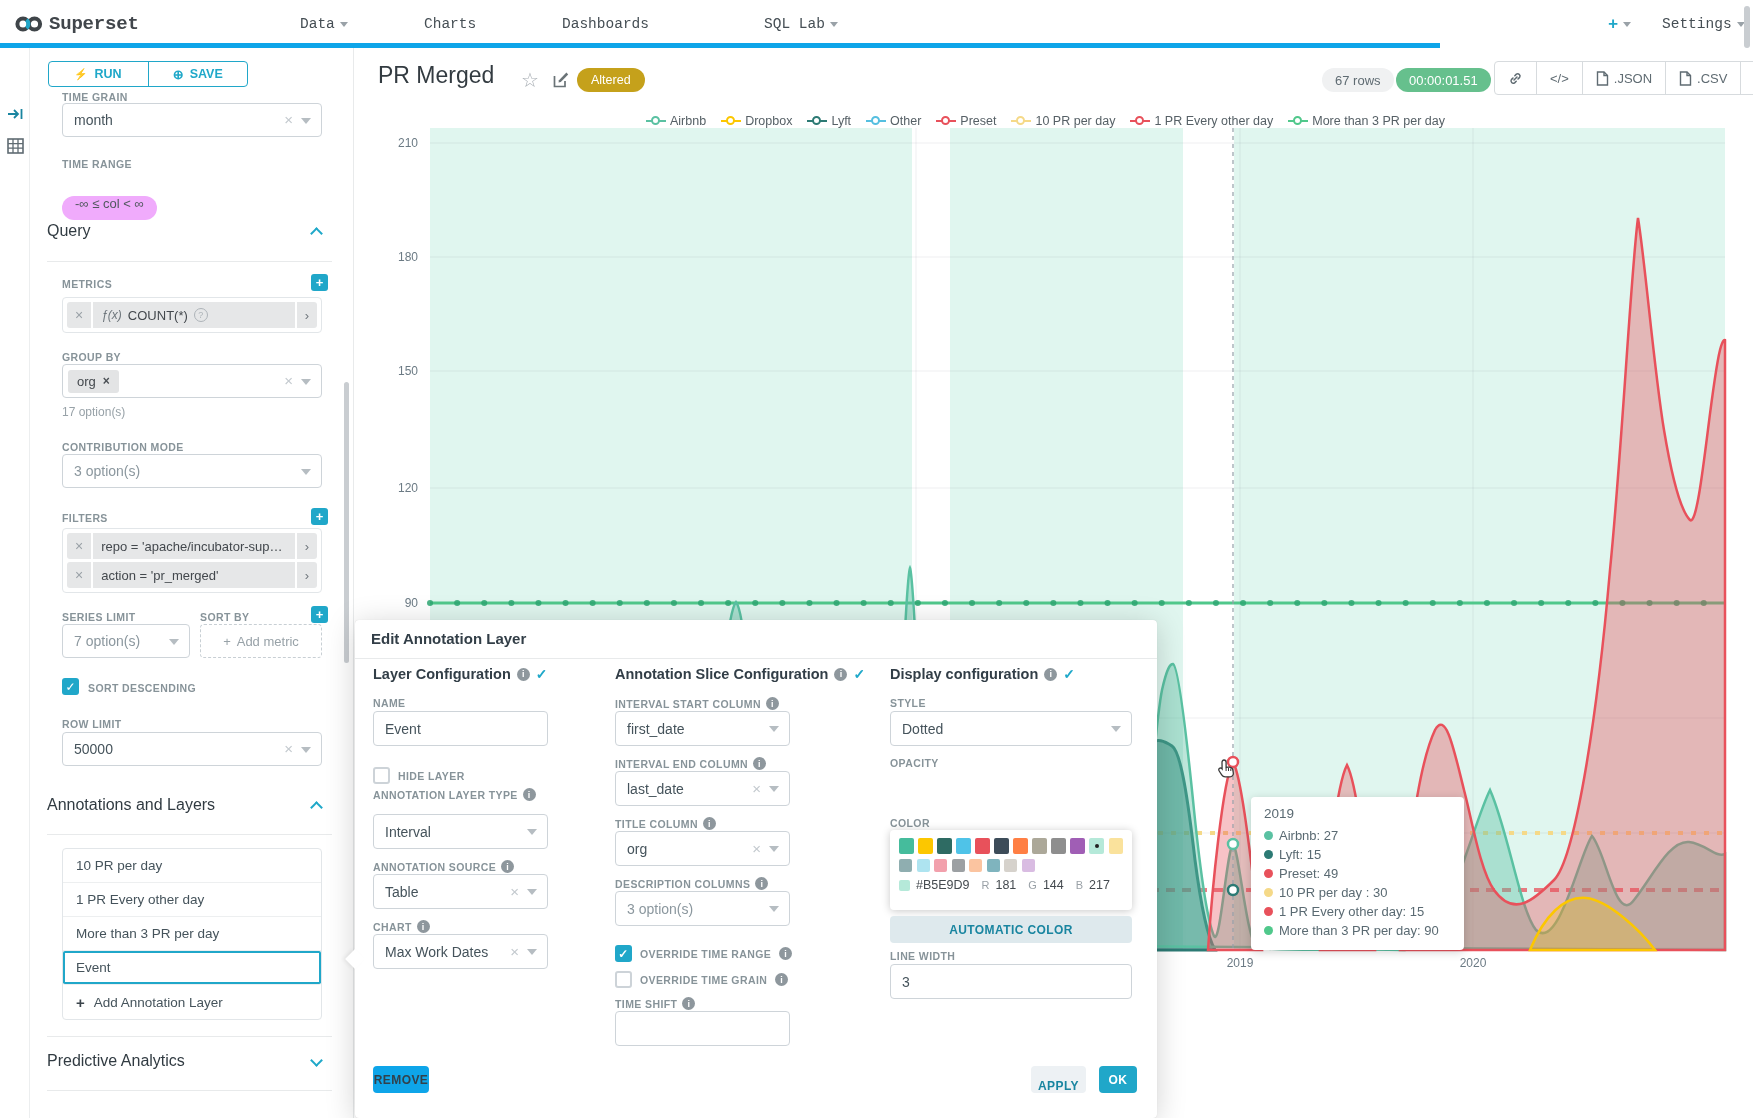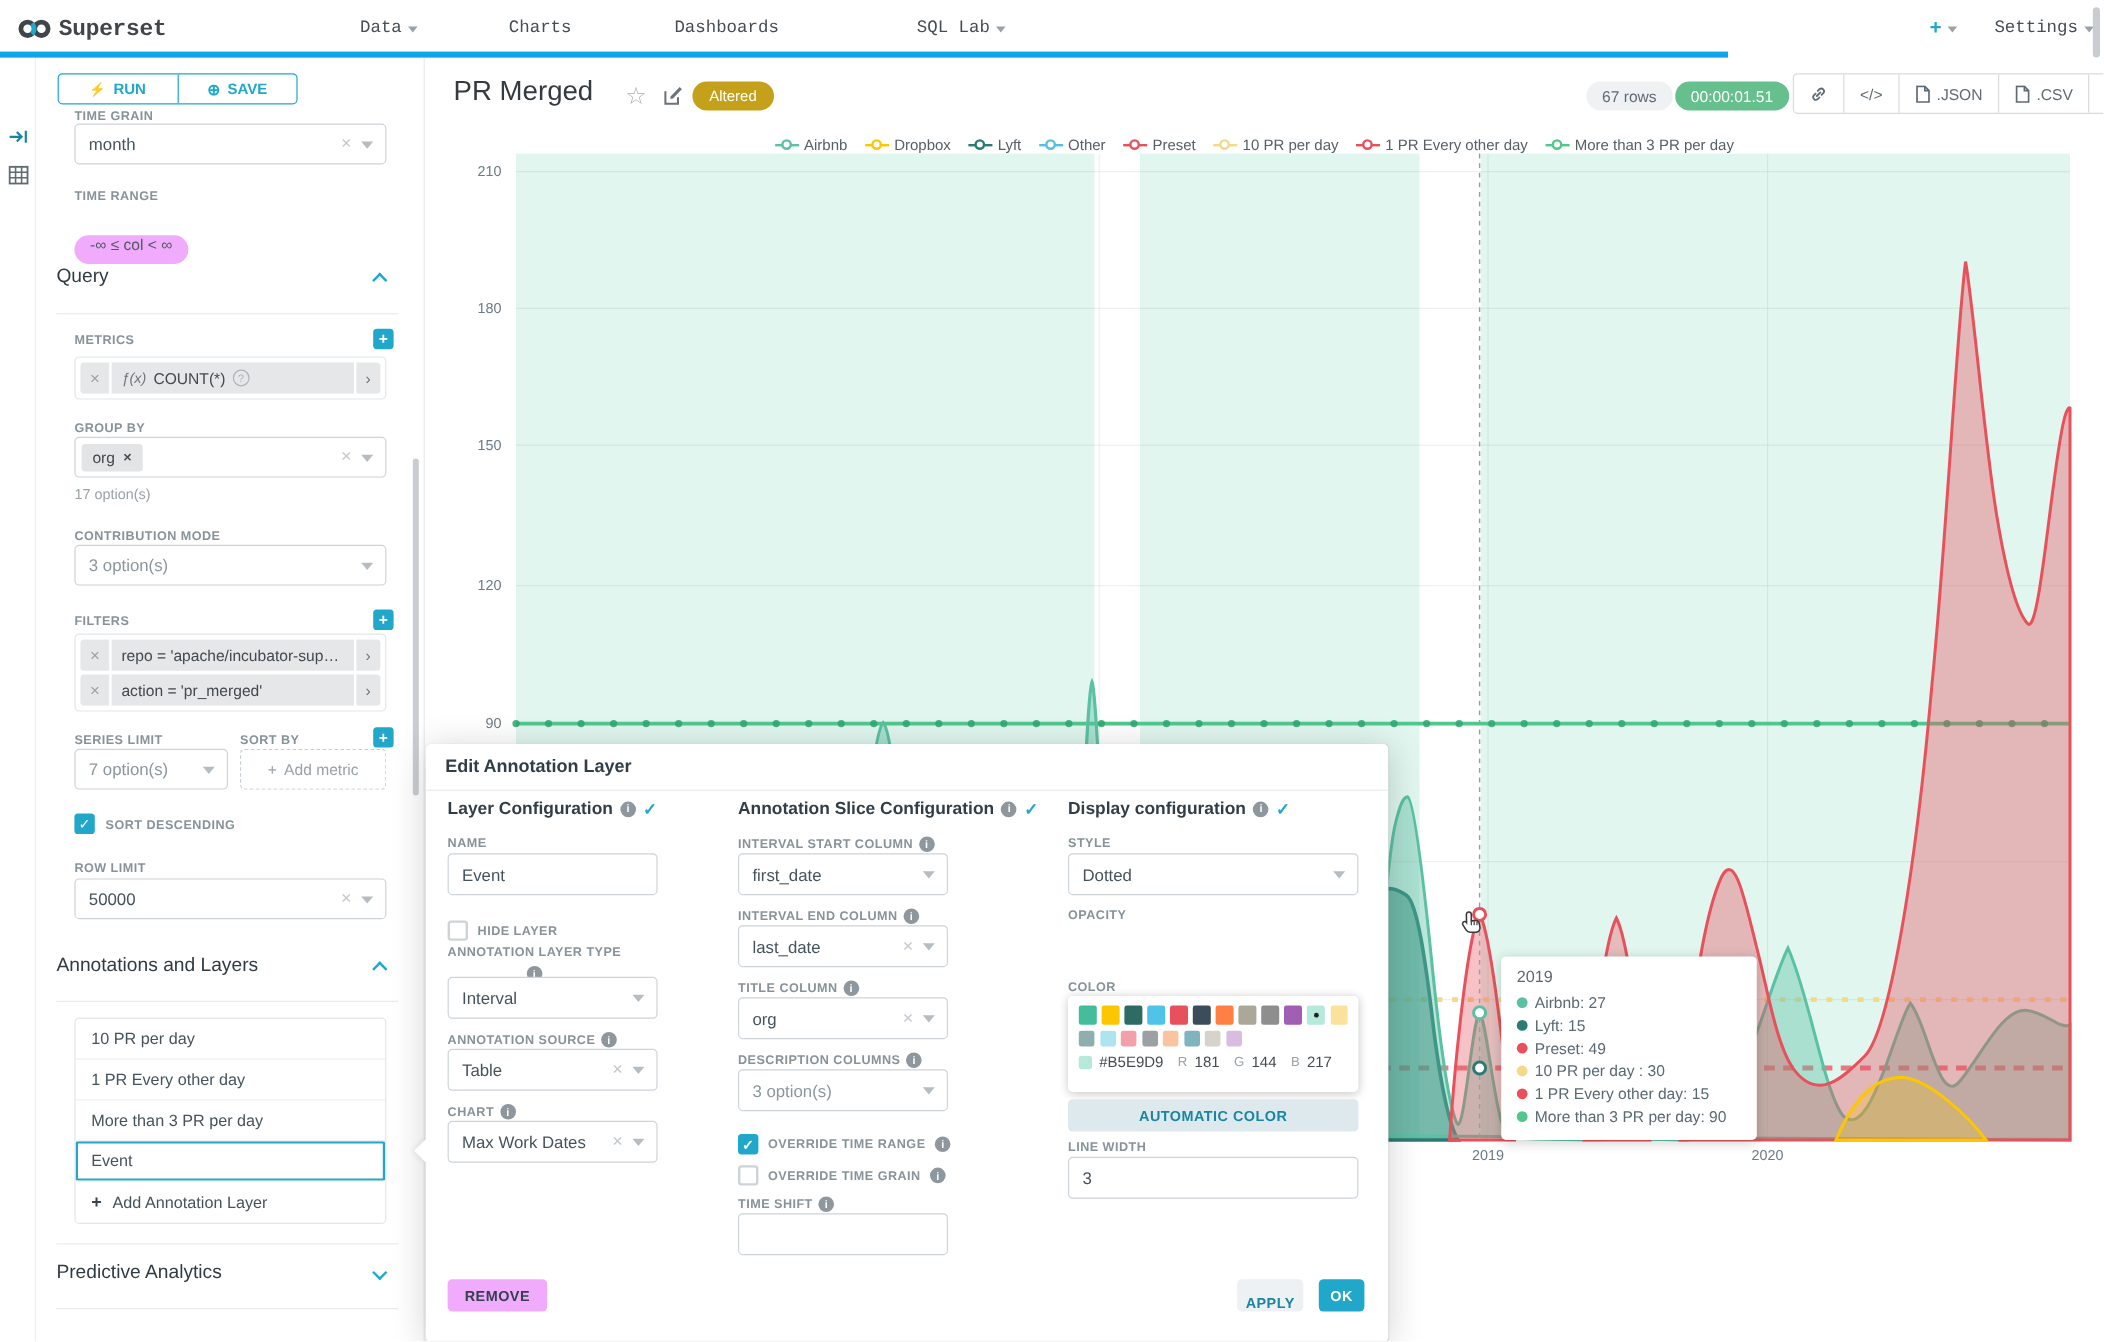--- a/index.html
+++ b/index.html
@@ -489,21 +489,21 @@
         <span class="ok-check">✓</span>
     </div>
     <div class="dlbl" style="left:18px; top:77px;">
         <span>NAME</span>
       </div>
     <input class="dinput" style="left: 18px; top: 91px;" value="Event">
     <div class="dcheckrow" style="left:18px; top:147px;">
       <span class="dcb off"></span>
         <span>HIDE LAYER</span>
     </div>
-    <div class="dlbl" style="left:18px; top:168px;flex-direction:column;">
+    <div class="dlbl" style="left:18px; top:168px;">
         <span>ANNOTATION LAYER TYPE</span>
         <span class="info-i">i</span>
       </div>
     <div class="dsel" style="left:18px; top:194px; width:175px;">
       <span>Interval</span>
         <span class="caret"></span>
     </div>
     <div class="dlbl" style="left:18px; top:240px;">
         <span>ANNOTATION SOURCE</span>
         <span class="info-i">i</span>
@@ -639,21 +639,21 @@
     </div>
 
     <div class="dbtn" style="left:535px; top:296px; width:242px; background:#DEE9ED; color:#1985A0;">
         <span>AUTOMATIC COLOR</span>
       </div>
     <div class="dlbl" style="left:535px; top:330px;">
         <span>LINE WIDTH</span>
       </div>
     <input class="dinput" style="left: 535px; top: 344px; width: 242px;" value="3">
 
-    <div class="dbtn" style="left:18px; top:446px; width:83px; background:#f0abfc; color:#32414B;">
+    <div class="dbtn" style="left:18px; top:446px; width:56px; background:#0ea5e9; color:#32414B;">
         <span>REMOVE</span>
       </div>
     <div class="dbtn" style="left:676px; top:446px; width:55px; background:#EDF1F4; color:#1985A0;align-items:flex-end;">
         <span>APPLY</span>
       </div>
     <div class="dbtn" style="left:744px; top:446px; width:38px; background:#20A7C9; color:#fff;">
         <span>OK</span>
       </div>
   </div>
 

